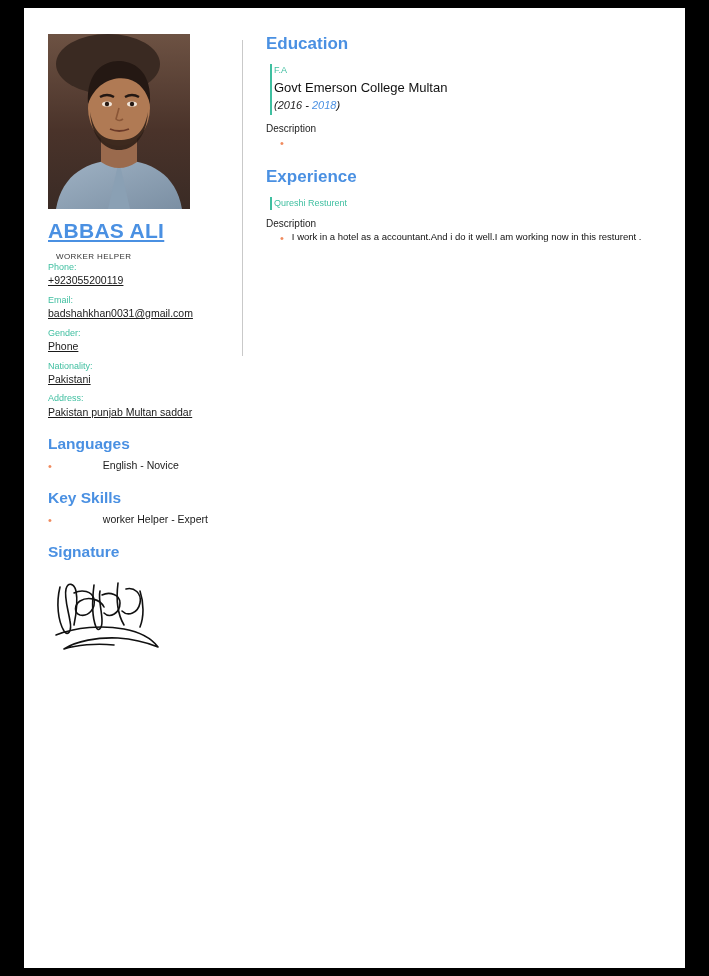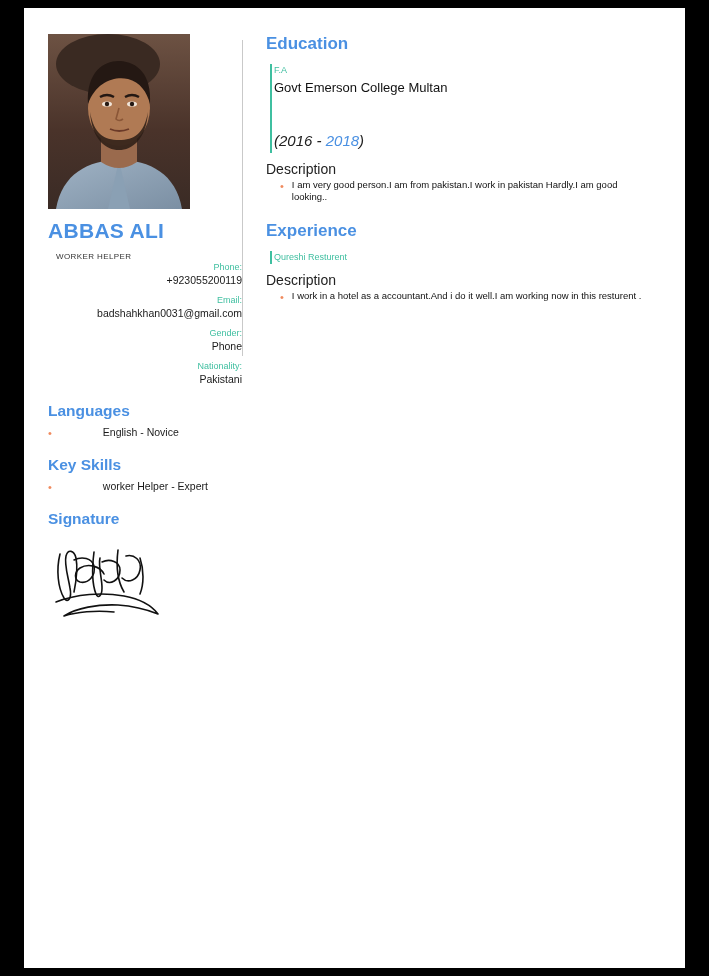--- a/index.html
+++ b/index.html
@@ -46,49 +46,50 @@
   }
   .photo-svg { display: block; width: 142px; height: 175px; }
 
   .full-name {
     color: #4a90e2;
     font-size: 21px;
     font-weight: bold;
     letter-spacing: 0.3px;
     margin-top: 10px;
     line-height: 1.1;
+    text-decoration: underline;
   }
   .job-title {
     font-size: 8px;
     color: #333333;
     letter-spacing: 0.4px;
     margin-top: 10px;
     margin-left: 8px;
     text-transform: uppercase;
   }
   .sec-head {
     color: #4a90e2;
     font-size: 15.5px;
     font-weight: bold;
     margin-top: 16px;
     margin-bottom: 6px;
   }
   .field {
     margin-bottom: 6px;
-    text-align: right;
   }
   .field-label {
     font-size: 9px;
     color: #3fbfa0;
     line-height: 1.35;
   }
   .field-value {
     font-size: 10.5px;
     color: #1a1a1a;
     line-height: 1.4;
+    text-decoration: underline;
   }
   .bullet-row {
     display: flex;
     align-items: flex-start;
     margin-top: 6px;
   }
   .bullet-dot {
     color: #f08a5d;
     font-size: 11px;
     line-height: 1;
@@ -139,29 +140,28 @@
     font-size: 9px;
     color: #3fbfa0;
     line-height: 1.5;
   }
   .entry-title {
     font-size: 13px;
     color: #111111;
     line-height: 1.5;
   }
   .entry-dates {
-    font-size: 15px;
+    font-size: 11px;
     font-style: italic;
     color: #222222;
     line-height: 1.6;
-    margin-top: 32px;
   }
   .entry-dates .d2 { color: #4a90e2; }
   .desc-label {
-    font-size: 14px;
+    font-size: 10px;
     color: #222222;
     margin-top: 4px;
     margin-bottom: 2px;
   }
   .desc-row {
     display: flex;
     align-items: flex-start;
     padding-left: 14px;
   }
   .desc-dot {
@@ -240,20 +240,24 @@
         <div class="field-value">badshahkhan0031@gmail.com</div>
       </div>
       <div class="field">
         <div class="field-label">Gender:</div>
         <div class="field-value">Phone</div>
       </div>
       <div class="field">
         <div class="field-label">Nationality:</div>
         <div class="field-value">Pakistani</div>
       </div>
+      <div class="field">
+        <div class="field-label">Address:</div>
+        <div class="field-value">Pakistan punjab Multan saddar</div>
+      </div>
 
       <div class="sec-head">Languages</div>
       <div class="bullet-row">
         <span class="bullet-dot">•</span>
         <span class="bullet-text">English - Novice</span>
       </div>
 
       <div class="sec-head">Key Skills</div>
       <div class="bullet-row">
         <span class="bullet-dot">•</span>
@@ -282,21 +286,20 @@
 
       <div class="r-sec-head">Education</div>
       <div class="entry">
         <div class="entry-sub">F.A</div>
         <div class="entry-title">Govt Emerson College Multan</div>
         <div class="entry-dates"><span>(2016 -</span> <span class="d2">2018</span><span>)</span></div>
       </div>
       <div class="desc-label">Description</div>
       <div class="desc-row">
         <span class="desc-dot">•</span>
-        <span class="desc-text">I am very good person.I am from pakistan.I work in pakistan Hardly.I am good looking..</span>
       </div>
 
       <div class="block-gap"></div>
 
       <div class="r-sec-head">Experience</div>
       <div class="entry">
         <div class="entry-sub">Qureshi Resturent</div>
       </div>
       <div class="desc-label">Description</div>
       <div class="desc-row">

